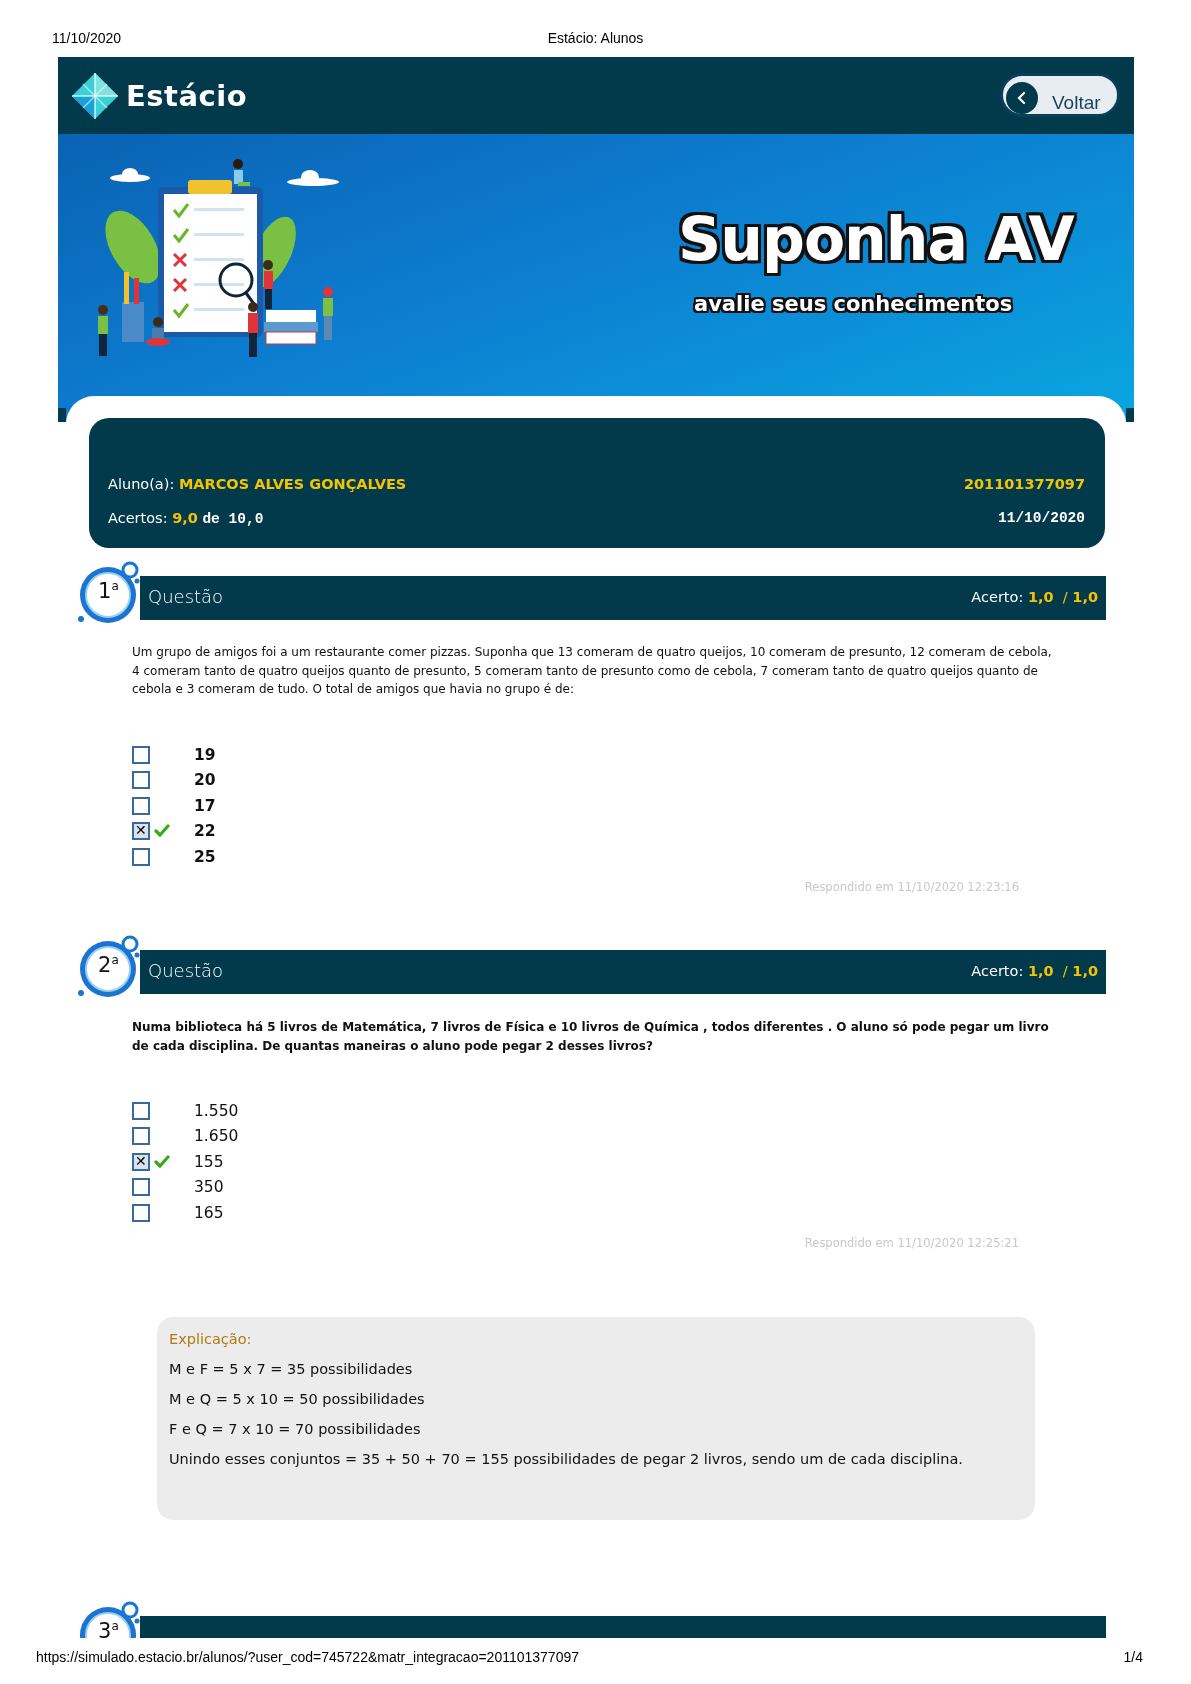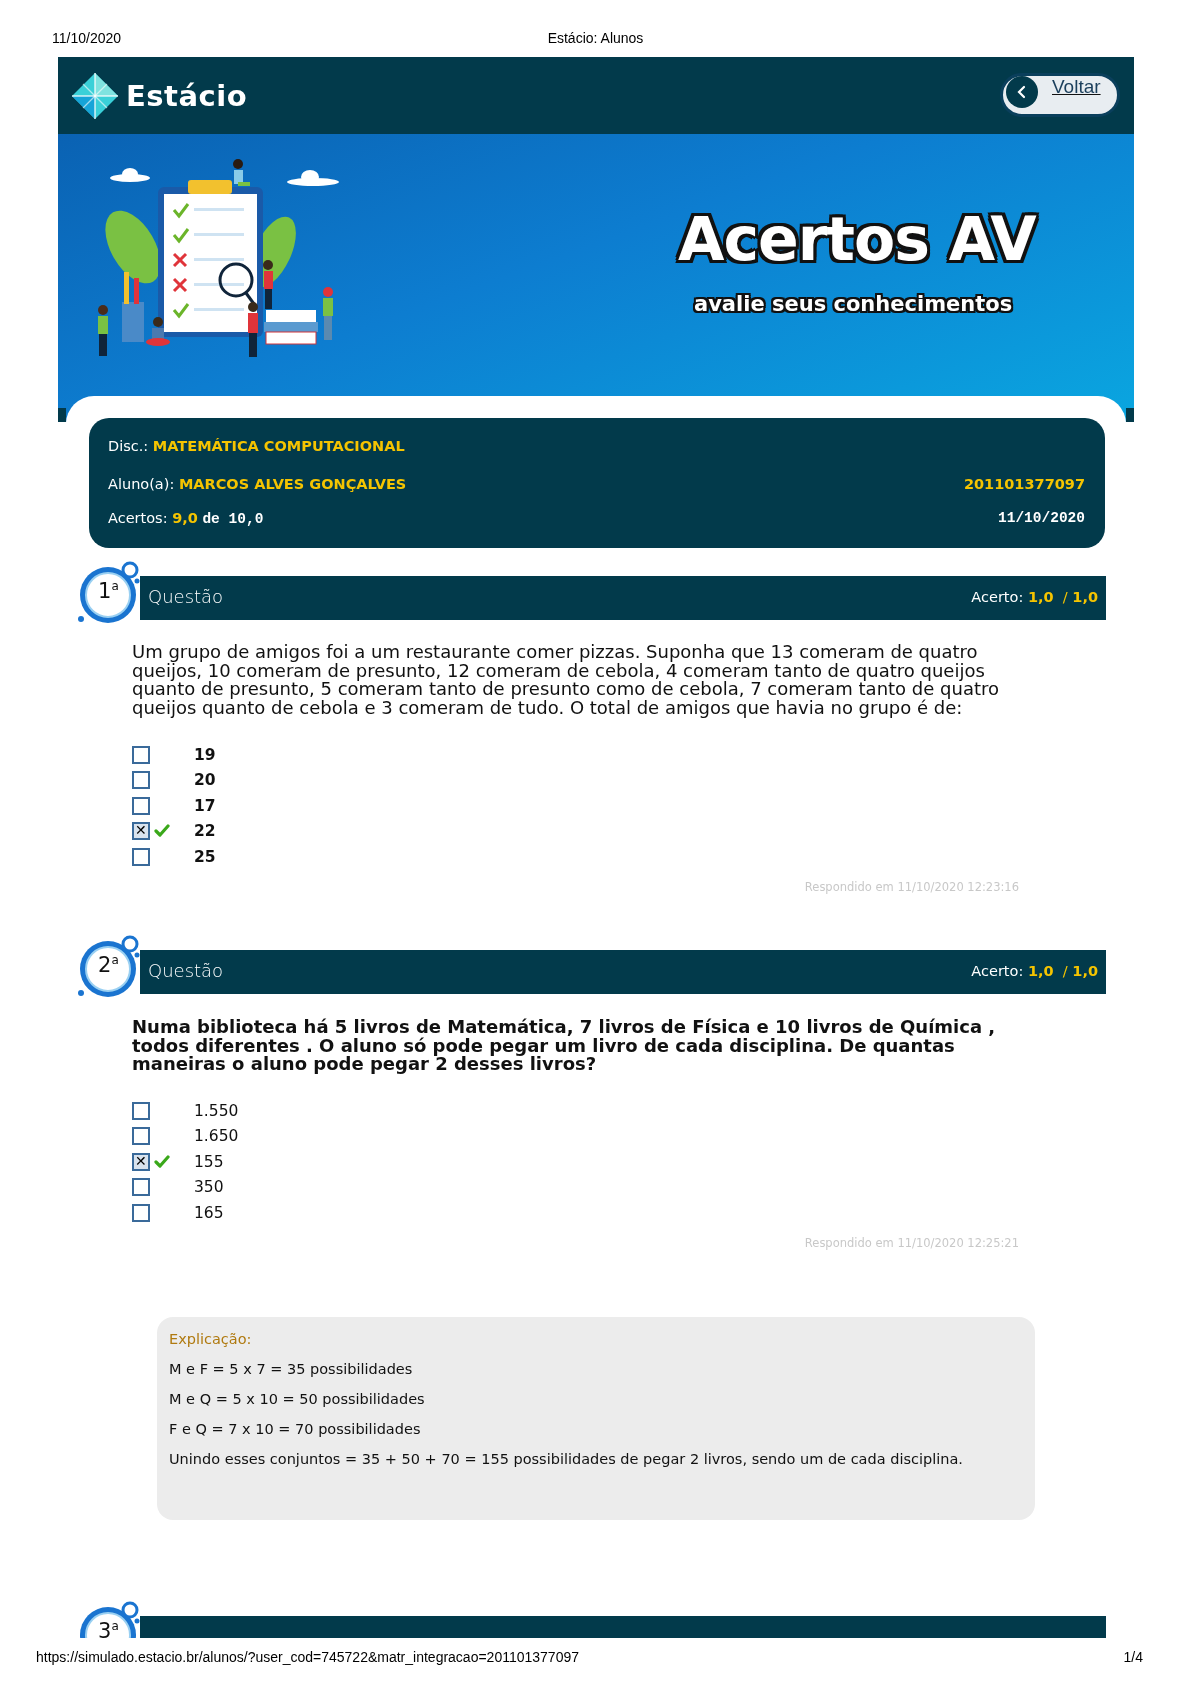--- a/index.html
+++ b/index.html
@@ -8,21 +8,21 @@
 
   .print-date { position: absolute; left: 52px; top: 30px; font-family: "Liberation Sans", sans-serif; font-size: 14px; color: #000; }
   .print-title { position: absolute; left: 0; width: 1191px; top: 30px; text-align: center; font-family: "Liberation Sans", sans-serif; font-size: 14px; color: #000; }
   .print-url { position: absolute; left: 36px; top: 1649px; font-family: "Liberation Sans", sans-serif; font-size: 14px; color: #000; }
   .print-page { position: absolute; right: 48px; top: 1649px; font-family: "Liberation Sans", sans-serif; font-size: 14px; color: #000; }
 
   .topbar { position: absolute; left: 58px; top: 57px; width: 1076px; height: 77px; background: #023a4b; }
   .logo { position: absolute; left: 12px; top: 14px; display: flex; align-items: center; }
   .logo-mark { width: 50px; height: 50px; position: relative; }
   .logo-text { color: #fff; font-family: "DejaVu Sans", sans-serif; font-weight: bold; font-size: 29px; margin-left: 6px; letter-spacing: 0.5px; }
-  .voltar-btn { position: absolute; right: 14px; top: 16px; width: 120px; height: 44px; border-radius: 22px; background: #e8edf1; border: 3px solid #0a3f5c; display: flex; align-items: flex-start; cursor: pointer; text-decoration: underline; }
+  .voltar-btn { position: absolute; right: 14px; top: 16px; width: 120px; height: 44px; border-radius: 22px; background: #e8edf1; border: 3px solid #0a3f5c; display: flex; align-items: flex-end; cursor: pointer; }
   .voltar-circle { width: 32px; height: 32px; border-radius: 50%; background: #023a4b; margin-left: 3px; display: flex; align-items: center; justify-content: center; }
   .voltar-label { margin-left: 14px; color: #1b3f5c; font-family: "Liberation Sans", sans-serif; font-size: 19px; }
 
   .banner { position: absolute; left: 58px; top: 134px; width: 1076px; height: 288px; background: linear-gradient(160deg, #0a62b3 0%, #0d7dd0 45%, #0aa6e0 100%); overflow: hidden; }
   .banner-illus { position: absolute; left: 20px; top: 18px; width: 280px; height: 220px; }
   .banner-title { position: absolute; left: 620px; top: 70px; font-family: "DejaVu Sans", sans-serif; font-weight: bold; font-size: 60px; color: #fff; letter-spacing: -1px;
     text-shadow: -3px -3px 0 #111, 3px -3px 0 #111, -3px 3px 0 #111, 3px 3px 0 #111, 0 3px 0 #111, 0 -3px 0 #111, 3px 0 0 #111, -3px 0 0 #111; }
   .banner-sub { position: absolute; left: 636px; top: 158px; font-family: "DejaVu Sans", sans-serif; font-weight: bold; font-size: 21px; color: #fff;
     text-shadow: -2px -2px 0 #111, 2px -2px 0 #111, -2px 2px 0 #111, 2px 2px 0 #111, 0 2px 0 #111, 0 -2px 0 #111, 2px 0 0 #111, -2px 0 0 #111; }
   .banner-curve { position: absolute; left: 8px; top: 262px; width: 1060px; height: 40px; background: #fff; border-radius: 28px 28px 0 0; }
@@ -35,21 +35,21 @@
   .yellow { color: #f5c400; font-weight: bold; }
   .white-bold { color: #fff; font-weight: bold; font-family: Liberation Mono, monospace; }
 
   .q-header { position: absolute; left: 140px; width: 966px; height: 44px; background: #023a4b; }
   .q-title { position: absolute; left: 8px; top: 10px; color: #fff; font-size: 18px; font-family: "DejaVu Sans", sans-serif; font-weight: 300; }
   .q-score { position: absolute; right: 8px; top: 13px; color: #fff; font-size: 14.5px; }
   .q-badge { position: absolute; width: 64px; height: 64px; }
   .q-badge-num { position: absolute; left: 20px; top: 17px; font-size: 21px; color: #111; font-family: "DejaVu Sans", sans-serif; }
   .q-badge-num sup { font-size: 12px; }
 
-  .q-text { position: absolute; left: 132px; width: 920px; font-size: 18px; line-height: 18.5px; color: #111; }
+  .q-text { position: absolute; left: 132px; width: 920px; font-size: 12px; line-height: 18.5px; color: #111; }
   .q-text.bold { font-weight: bold; }
 
   .options { position: absolute; left: 132px; }
   .option { display: flex; align-items: center; height: 25.5px; cursor: pointer; }
   .cb { width: 18px; height: 18px; border: 2px solid #3a6a9a; background: #fff; position: relative; }
   .cb.checked { background: #d9e3ee; }
   .cb.checked::after { content: "✕"; position: absolute; left: 1px; top: -2px; font-size: 14px; font-weight: bold; color: #000; }
   .check-slot { width: 28px; height: 18px; margin-left: 4px; display: flex; align-items: center; }
   .option-label { margin-left: 12px; font-size: 15.5px; color: #111; }
 
@@ -143,34 +143,28 @@
         <rect x="186" y="119" width="9" height="18" fill="#e0343a"></rect>
         <rect x="187" y="137" width="7" height="20" fill="#10243a"></rect>
       <circle cx="250" cy="140" r="5" fill="#e0343a"></circle>
         <rect x="245" y="146" width="10" height="18" fill="#7ac143"></rect>
         <rect x="246" y="164" width="8" height="24" fill="#5a8ab0"></rect>
       <circle cx="160" cy="12" r="5" fill="#2a1a10"></circle>
         <rect x="156" y="18" width="9" height="14" fill="#8acbe8"></rect>
         <rect x="160" y="30" width="12" height="4" fill="#7ac143"></rect>
     </svg>
   </div>
-  <div class="banner-title">Acertos AV</div>
+  <div class="banner-title">Suponha AV</div>
   <div class="banner-sub">avalie seus conhecimentos</div>
   <div class="banner-curve"></div>
 </div>
 <div class="banner-edge-l"></div>
 <div class="banner-edge-r"></div>
 
 <div class="info-card">
-  <div class="info-row" style="top: 20px;">
-    <div>
-      <span class="info-label">Disc.:</span>
-      <span class="yellow">MATEMÁTICA COMPUTACIONAL</span>
-    </div>
-  </div>
   <div class="info-row" style="top: 58px;">
     <div>
       <span class="info-label">Aluno(a):</span>
       <span class="yellow">MARCOS ALVES GONÇALVES</span>
     </div>
     <span class="yellow">201101377097</span>
   </div>
   <div class="info-row" style="top: 92px;">
     <div>
       <span class="info-label">Acertos:</span>

